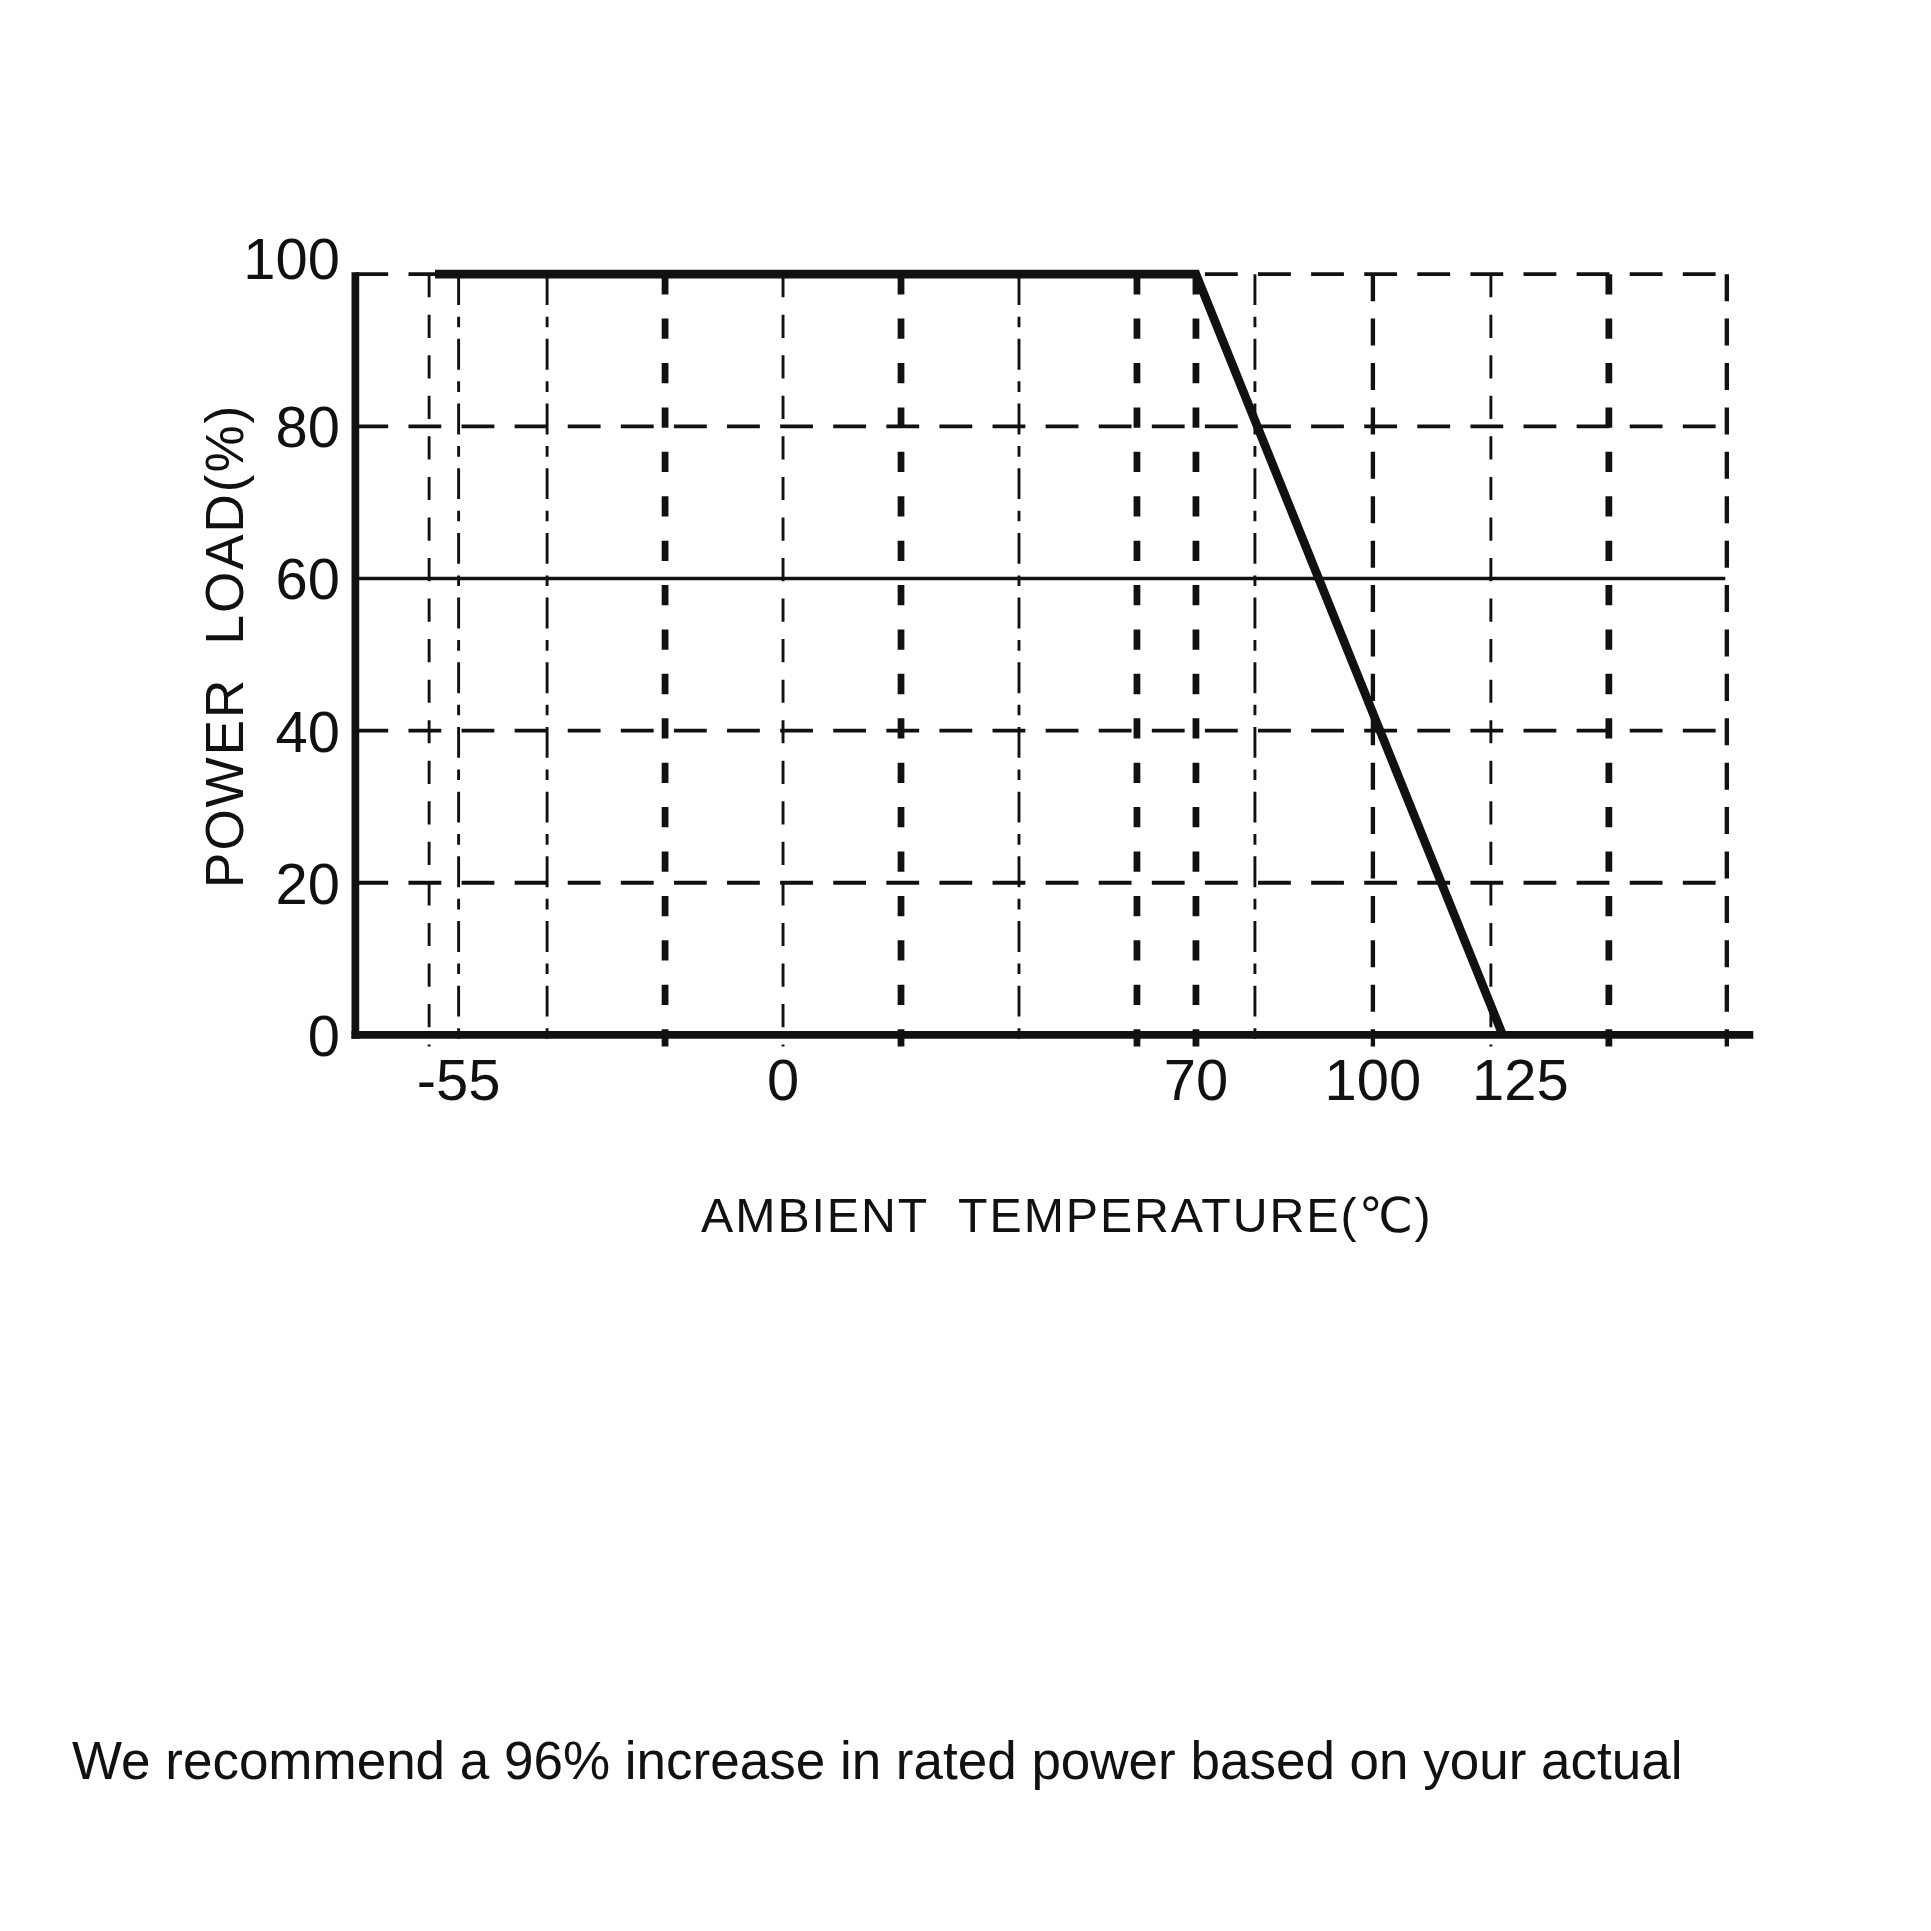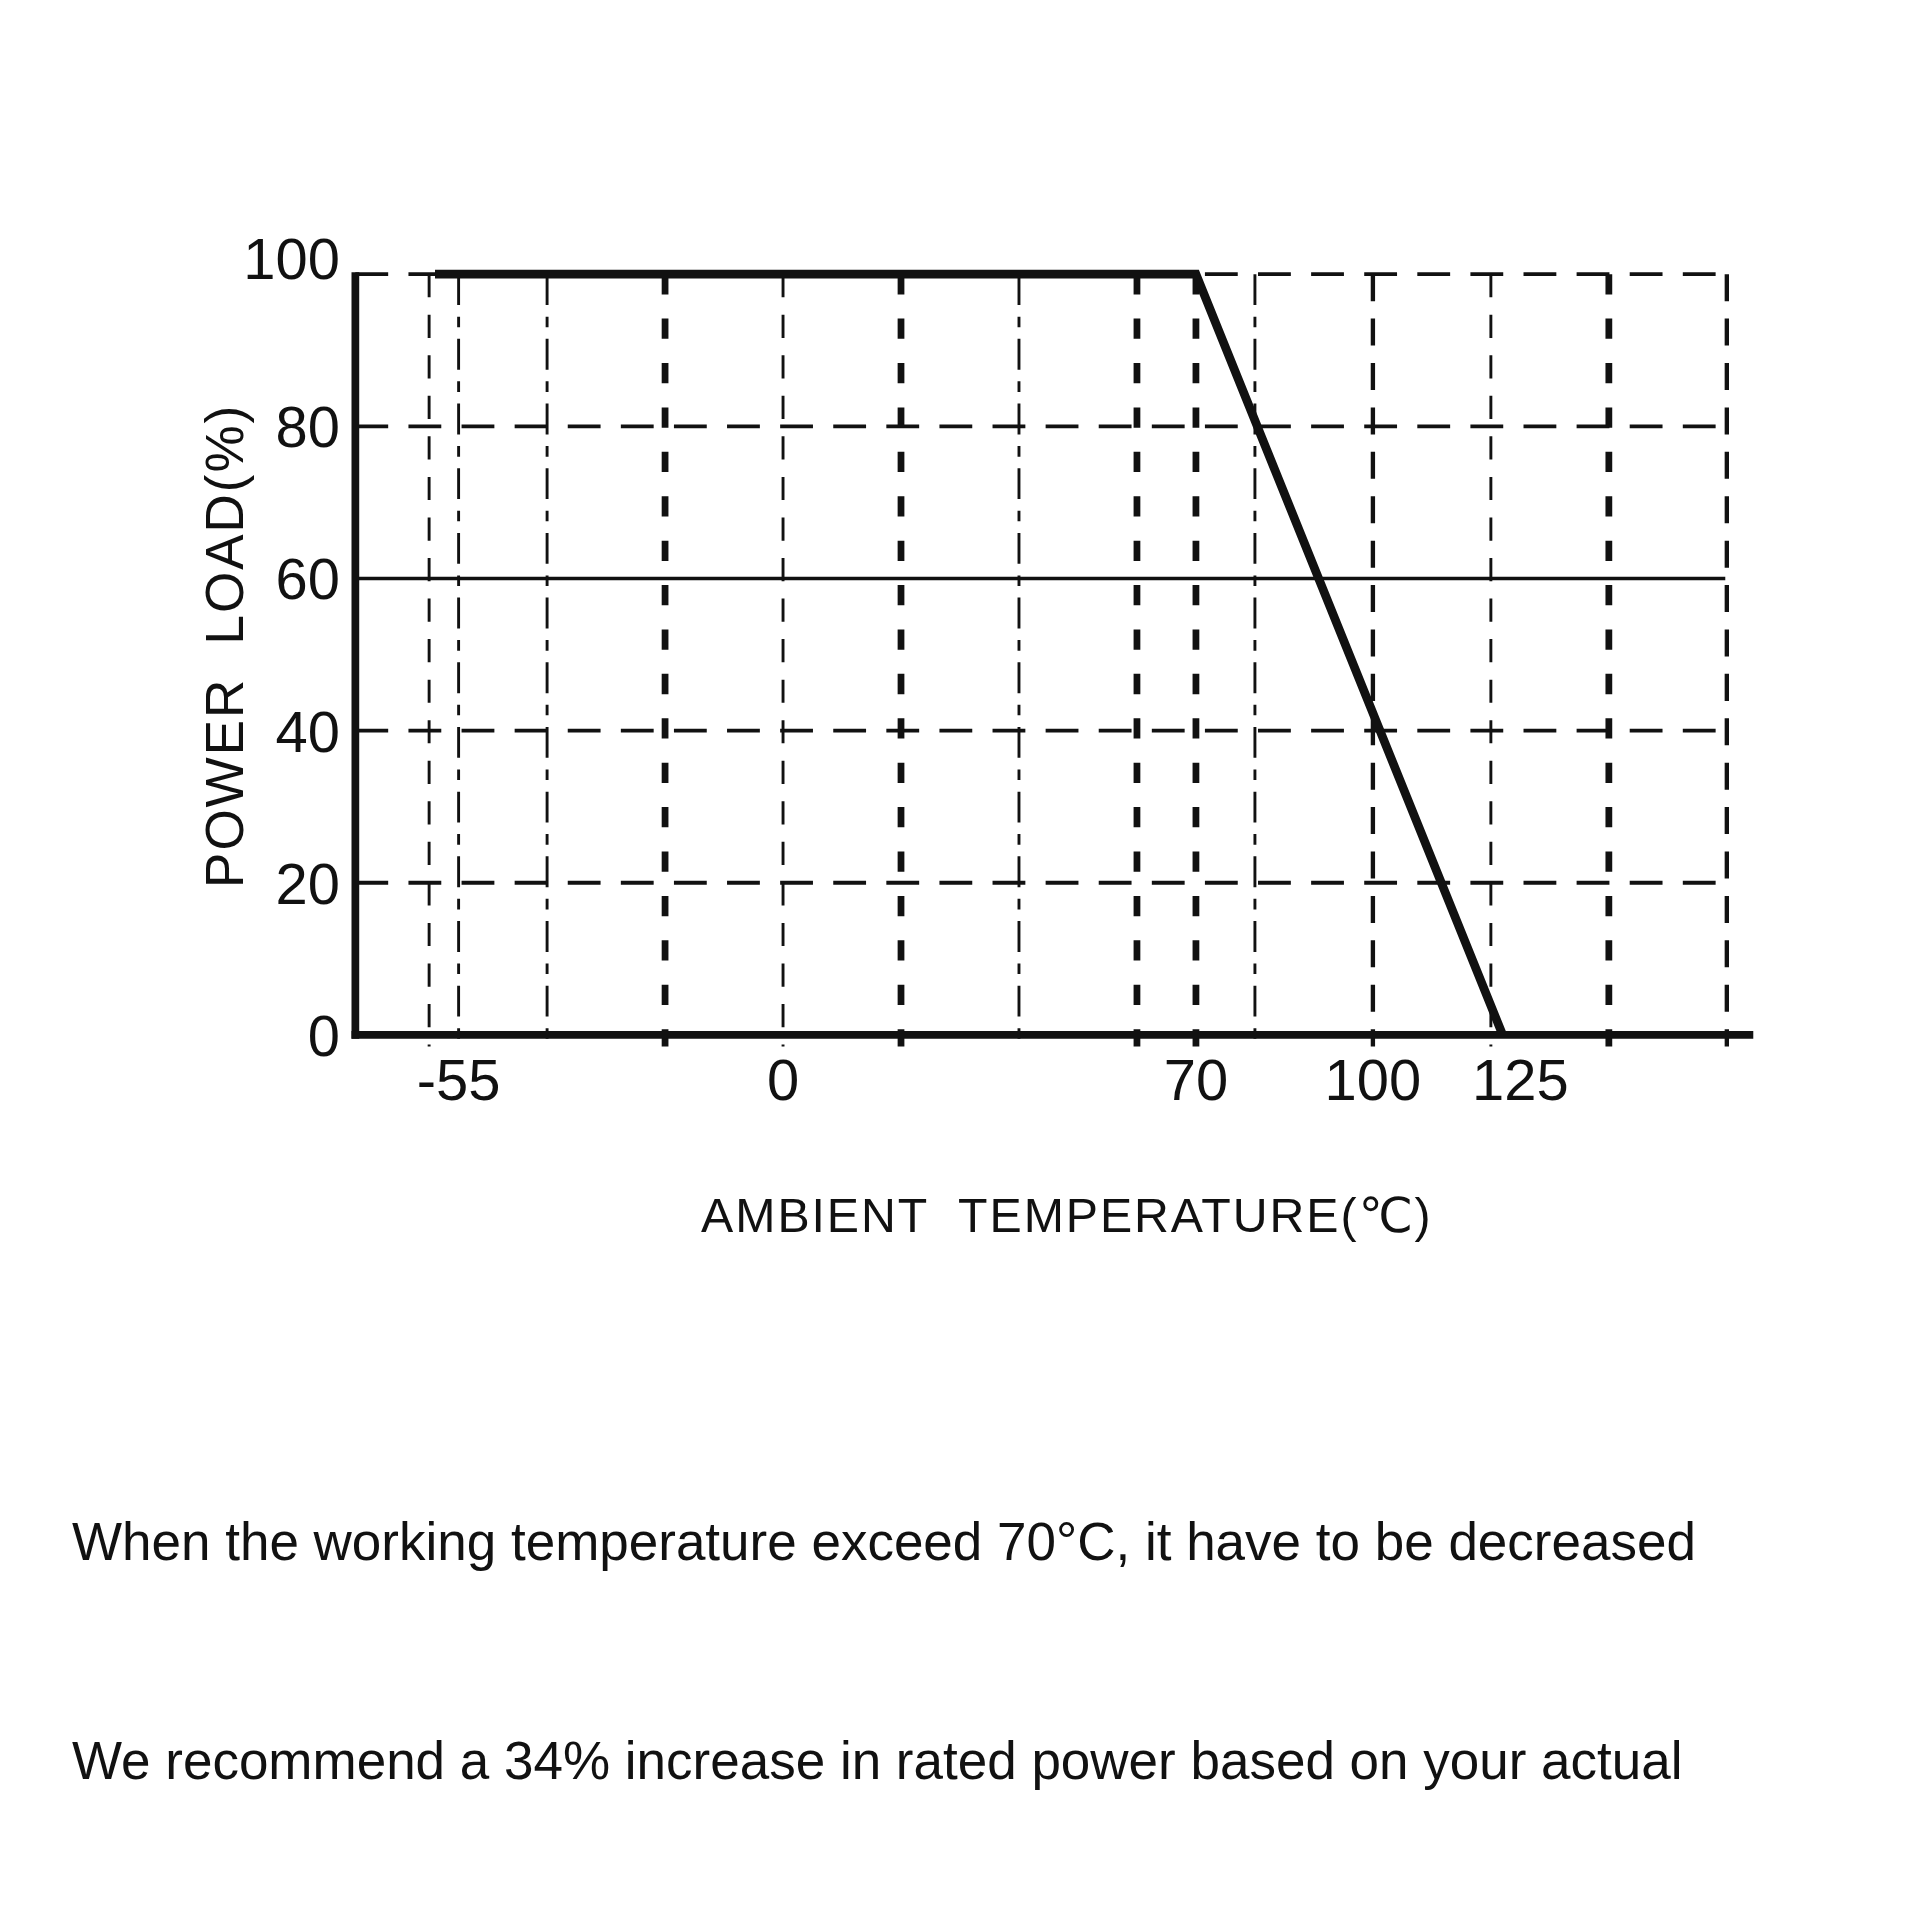--- a/index.html
+++ b/index.html
@@ -90,22 +90,21 @@
         <text x="1422" y="1119" text-anchor="middle" dominant-baseline="central" class="tick-label">100</text>
         <text x="1574.75" y="1119" text-anchor="middle" dominant-baseline="central" class="tick-label">125</text>
       </g>
 
     <text class="axis-title-x" x="1105" y="1259" text-anchor="middle" dominant-baseline="central" xml:space="preserve" style="white-space:pre">AMBIENT  TEMPERATURE(℃)</text>
 
     <text class="axis-title-y" x="232" y="669" text-anchor="middle" dominant-baseline="central" transform="rotate(-90 232 669)" xml:space="preserve" style="white-space:pre">POWER  LOAD(%)</text>
   </svg>
 
   <div class="note" id="note-1">
-    <div>When the working temperature exceed 70°C, it have to be decreased</div>
   </div>
 
   <div class="note" id="note-2">
-    <div>We recommend a 34% increase in rated power based on your actual</div>
+    <div>We recommend a 96% increase in rated power based on your actual</div>
     
   </div>
 
 </div>
 
 
 </body></html>

